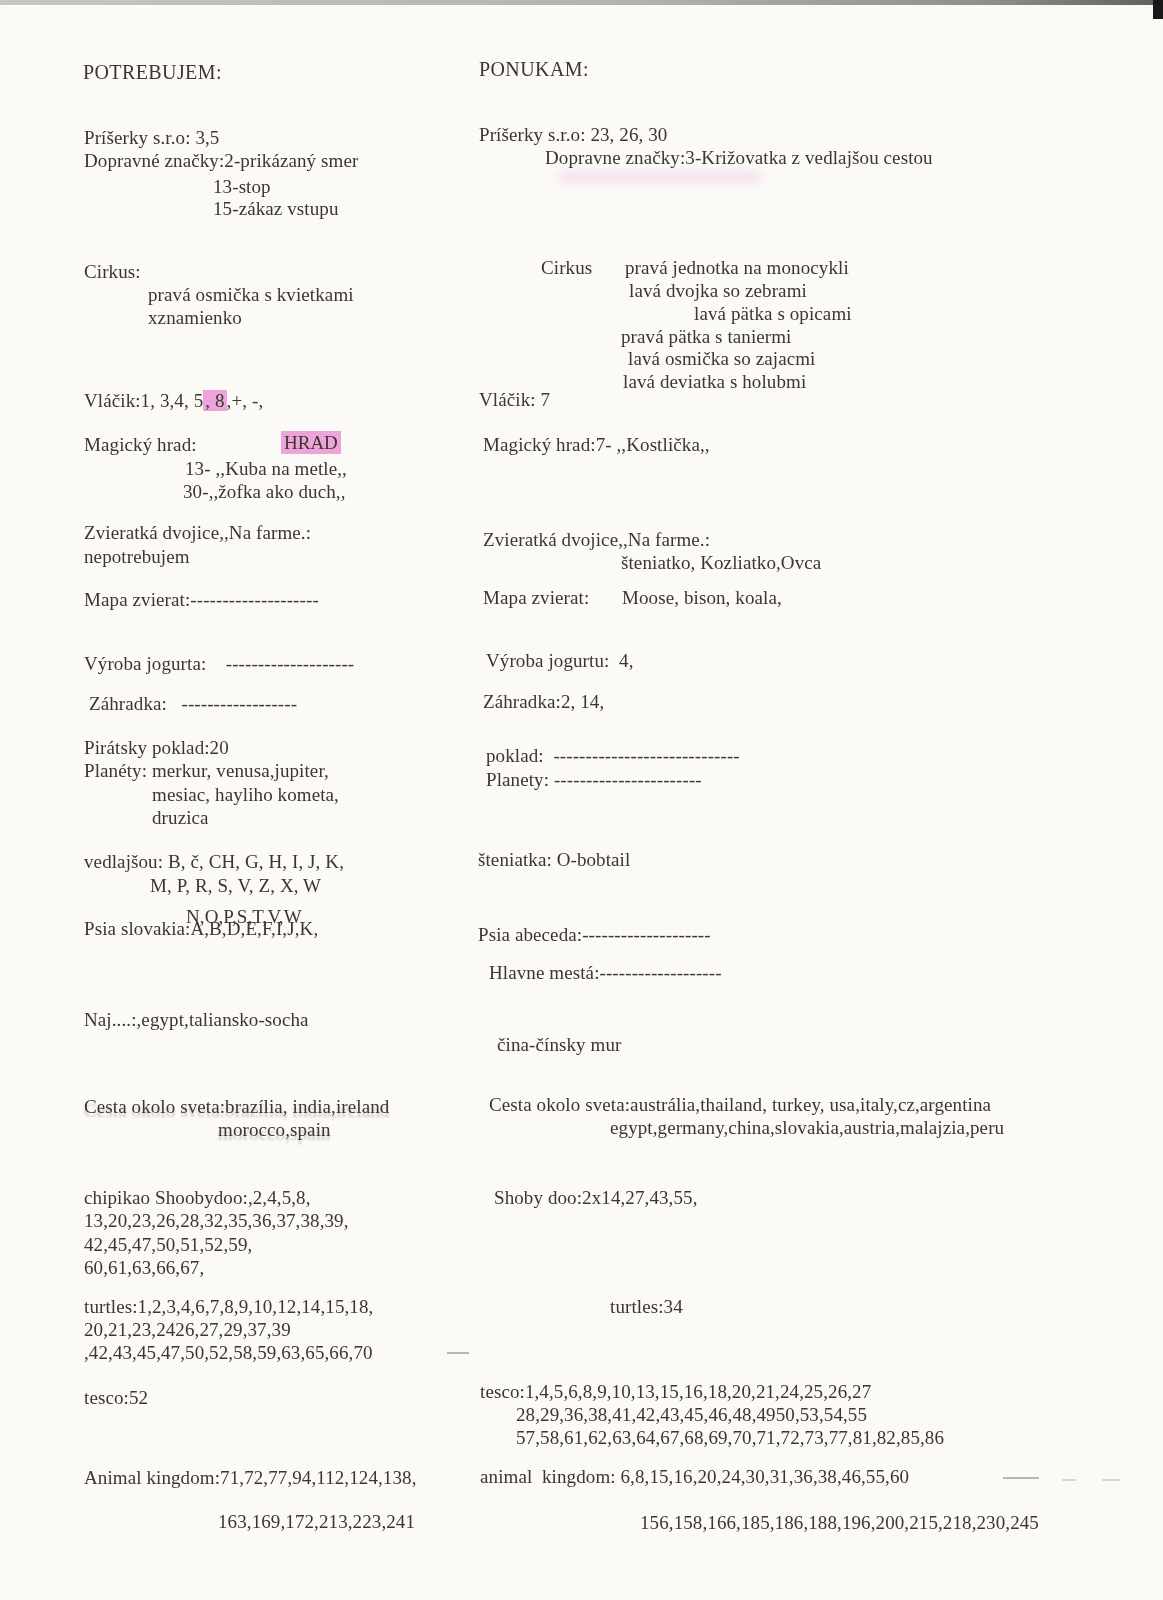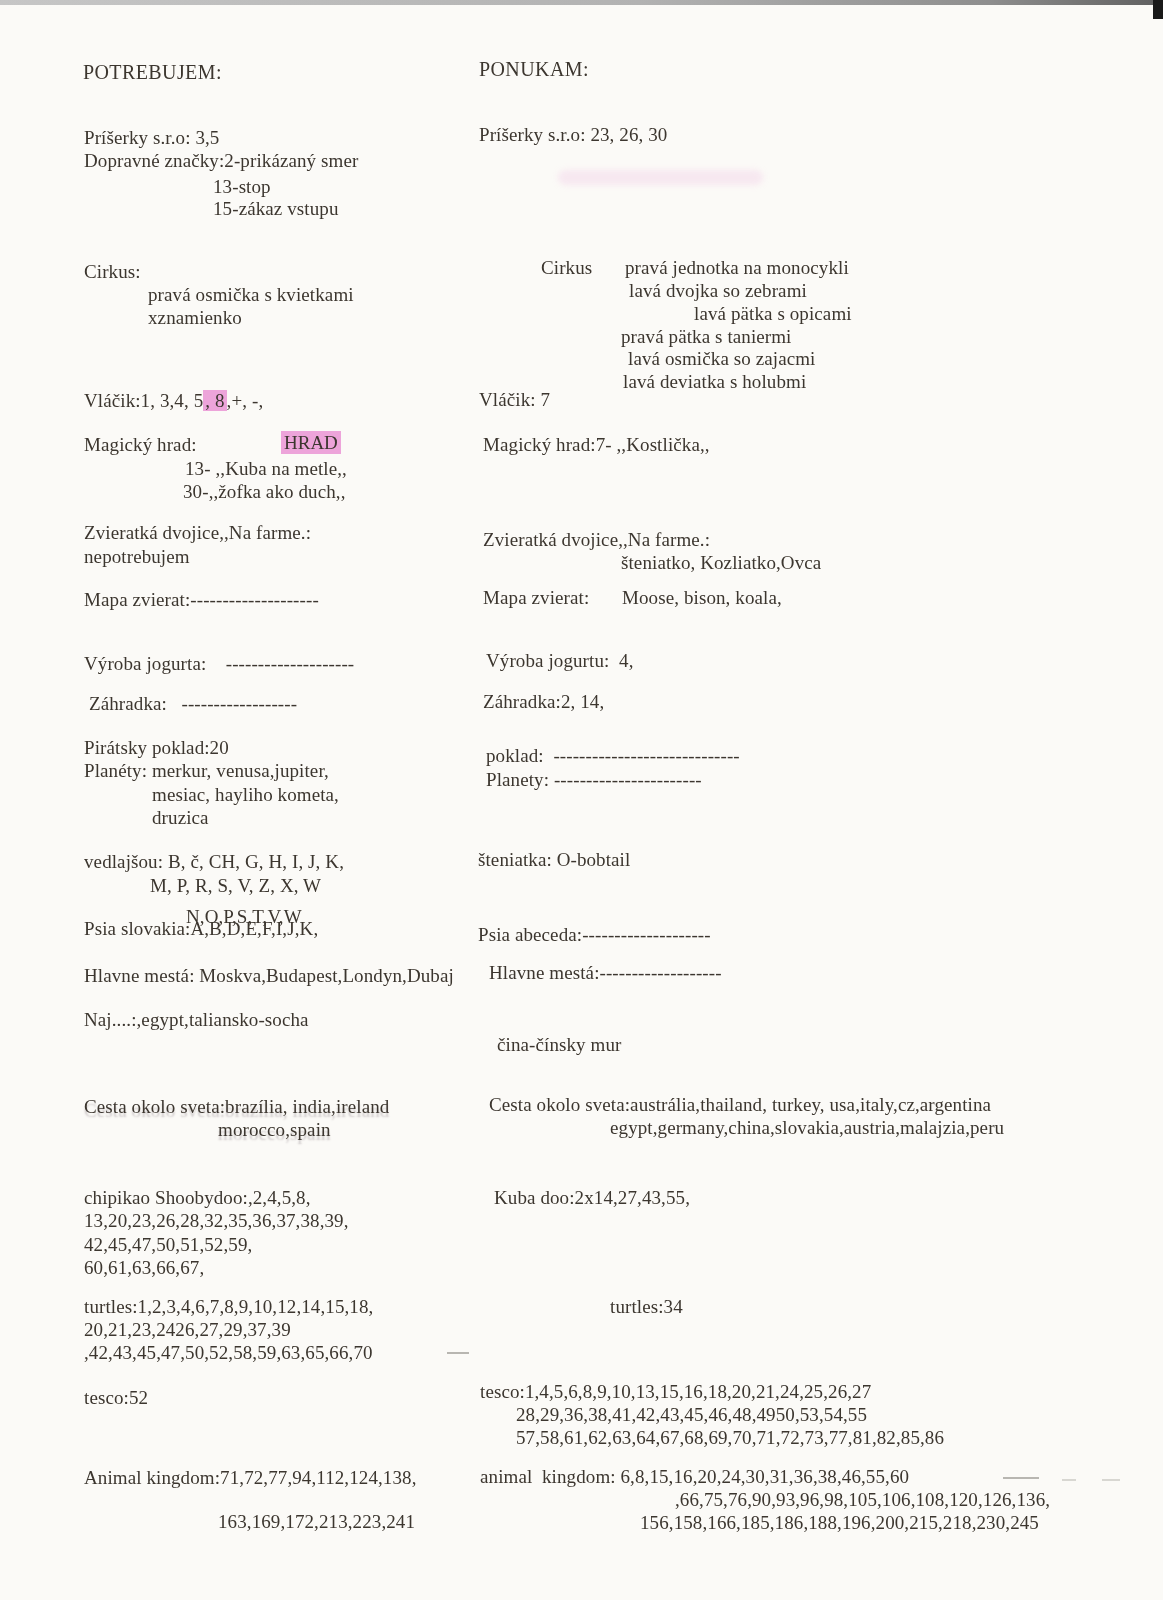--- a/index.html
+++ b/index.html
@@ -91,21 +91,20 @@
   <div class="ln" style="left:84px;top:736px">Pirátsky poklad:20</div>
   <div class="ln" style="left:84px;top:759px">Planéty: merkur, venusa,jupiter,</div>
   <div class="ln" style="left:152px;top:783px">mesiac, hayliho kometa,</div>
   <div class="ln" style="left:152px;top:806px">druzica</div>
 
   <div class="ln" style="left:84px;top:850px">vedlajšou: B, č, CH, G, H, I, J, K,</div>
   <div class="ln" style="left:150px;top:874px">M, P, R, S, V, Z, X, W</div>
 
   <div class="ln" style="left:84px;top:917px">Psia slovakia:A,B,D,E,F,I,J,K,</div>
   <div class="ln" style="left:186px;top:905px">N,O,P,S,T,V,W</div>
-  <div class="ln" style="left:84px;top:964px">Hlavne mestá: Moskva,Budapest,Londyn,Dubaj</div>
 
   <div class="ln" style="left:84px;top:1008px">Naj....:,egypt,taliansko-socha</div>
 
   <div class="ln bleed" style="left:84px;top:1095px">Cesta okolo sveta:brazília, india,ireland</div>
   <div class="ln bleed" style="left:218px;top:1118px">morocco,spain</div>
 
   <div class="ln" style="left:84px;top:1186px">chipikao Shoobydoo:,2,4,5,8,</div>
   <div class="ln" style="left:84px;top:1209px">13,20,23,26,28,32,35,36,37,38,39,</div>
   <div class="ln" style="left:84px;top:1233px">42,45,47,50,51,52,59,</div>
   <div class="ln" style="left:84px;top:1256px">60,61,63,66,67,</div>
@@ -116,20 +115,21 @@
   <div class="faint-dash" style="left:447px;top:1352px;width:22px"></div>
 
   <div class="ln" style="left:84px;top:1386px">tesco:52</div>
 
   <div class="ln" style="left:84px;top:1466px">Animal kingdom:71,72,77,94,112,124,138,</div>
   <div class="ln" style="left:218px;top:1510px">163,169,172,213,223,241</div>
 
   <div class="ln hdr" style="left:479px;top:58px">PONUKAM:</div>
 
   <div class="ln" style="left:479px;top:123px">Príšerky s.r.o: 23, 26, 30</div>
+  <div class="ln" style="left:545px;top:146px">Dopravne značky:3-Križovatka z vedlajšou cestou</div>
 
   <div class="ln" style="left:541px;top:256px">Cirkus</div>
   <div class="ln" style="left:625px;top:256px">pravá jednotka na monocykli</div>
   <div class="ln" style="left:629px;top:279px">lavá dvojka so zebrami</div>
   <div class="ln" style="left:694px;top:302px">lavá pätka s opicami</div>
   <div class="ln" style="left:621px;top:325px">pravá pätka s taniermi</div>
   <div class="ln" style="left:628px;top:347px">lavá osmička so zajacmi</div>
   <div class="ln" style="left:623px;top:370px">lavá deviatka s holubmi</div>
 
   <div class="ln" style="left:479px;top:388px">Vláčik: 7</div>
@@ -153,28 +153,27 @@
 
   <div class="ln" style="left:478px;top:923px">Psia abeceda:--------------------</div>
 
   <div class="ln" style="left:489px;top:961px">Hlavne mestá:-------------------</div>
 
   <div class="ln" style="left:497px;top:1033px">čina-čínsky mur</div>
 
   <div class="ln" style="left:489px;top:1093px">Cesta okolo sveta:austrália,thailand, turkey, usa,italy,cz,argentina</div>
   <div class="ln" style="left:610px;top:1116px">egypt,germany,china,slovakia,austria,malajzia,peru</div>
 
-  <div class="ln" style="left:494px;top:1186px">Kuba doo:2x14,27,43,55,</div>
+  <div class="ln" style="left:494px;top:1186px">Shoby doo:2x14,27,43,55,</div>
 
   <div class="ln" style="left:610px;top:1295px">turtles:34</div>
 
   <div class="ln" style="left:480px;top:1380px">tesco:1,4,5,6,8,9,10,13,15,16,18,20,21,24,25,26,27</div>
   <div class="ln" style="left:516px;top:1403px">28,29,36,38,41,42,43,45,46,48,4950,53,54,55</div>
   <div class="ln" style="left:516px;top:1426px">57,58,61,62,63,64,67,68,69,70,71,72,73,77,81,82,85,86</div>
 
   <div class="ln" style="left:480px;top:1465px">animal  kingdom: 6,8,15,16,20,24,30,31,36,38,46,55,60</div>
   <div class="faint-dash" style="left:1003px;top:1477px;width:36px"></div>
   <div class="faint-dash lighter" style="left:1062px;top:1479px;width:14px"></div>
   <div class="faint-dash lighter" style="left:1102px;top:1479px;width:18px"></div>
-  <div class="ln" style="left:675px;top:1488px">,66,75,76,90,93,96,98,105,106,108,120,126,136,</div>
   <div class="ln" style="left:640px;top:1511px">156,158,166,185,186,188,196,200,215,218,230,245</div>
 
 </div>
 
 </body></html>

